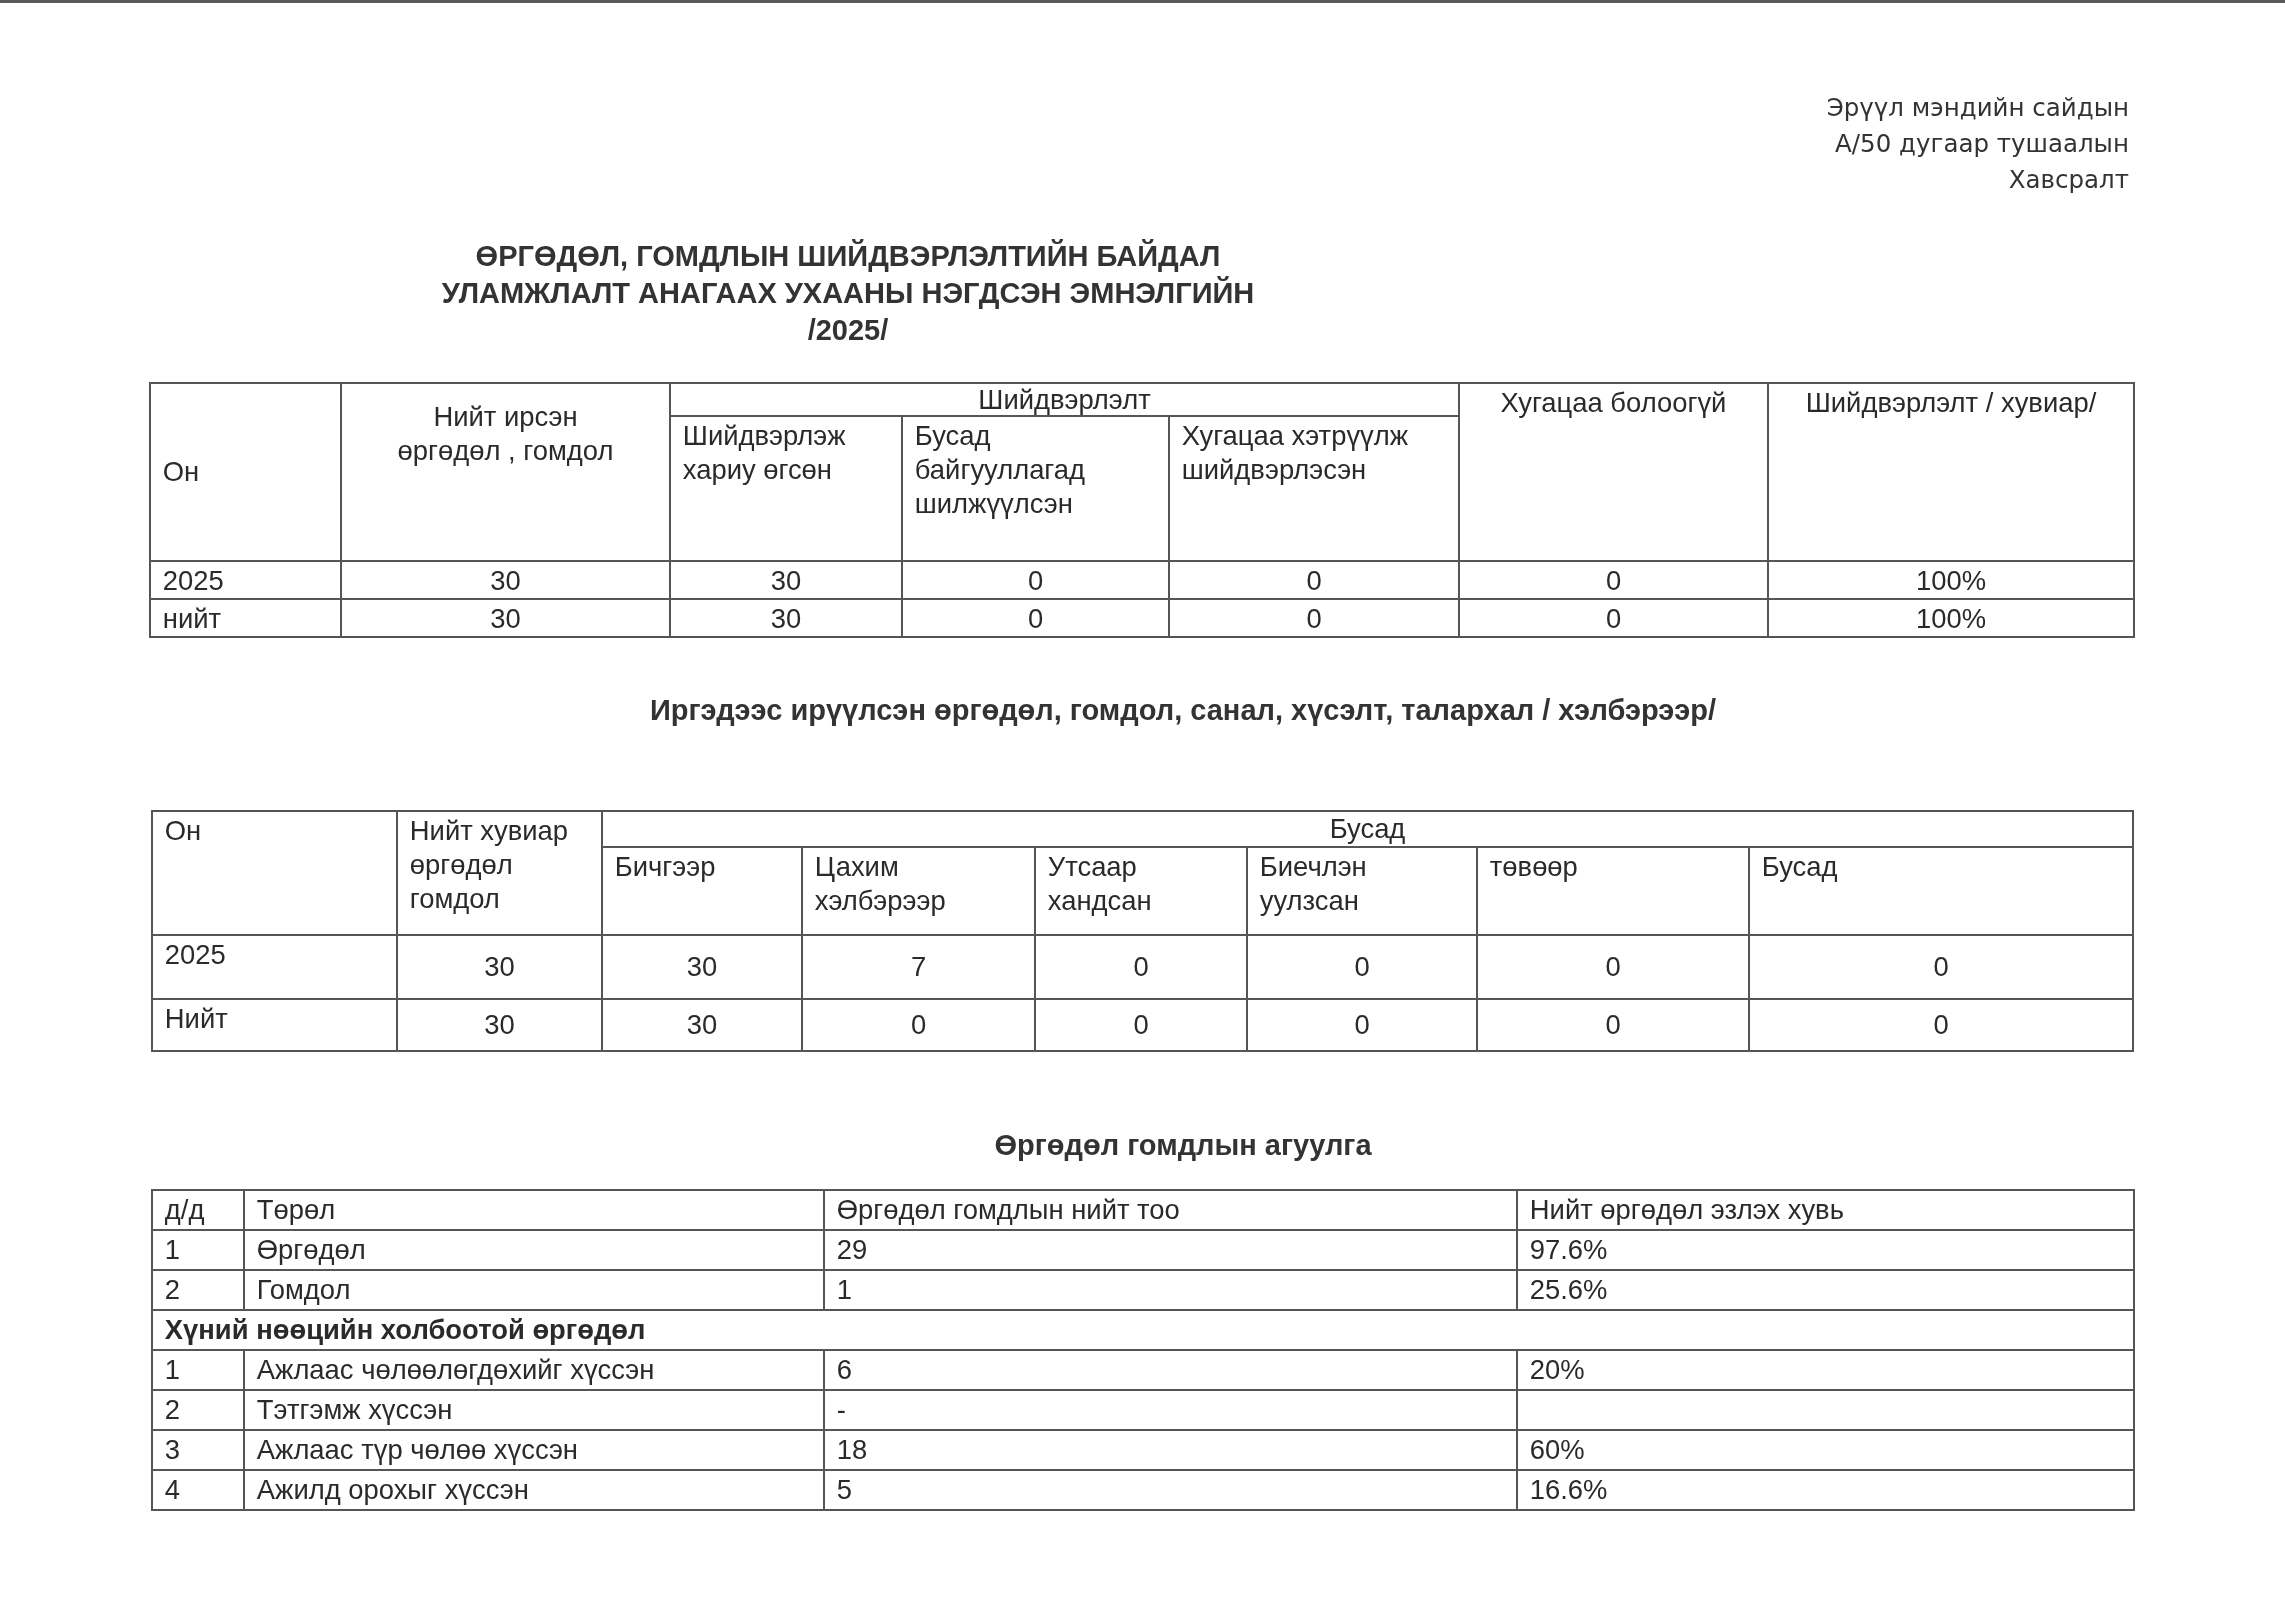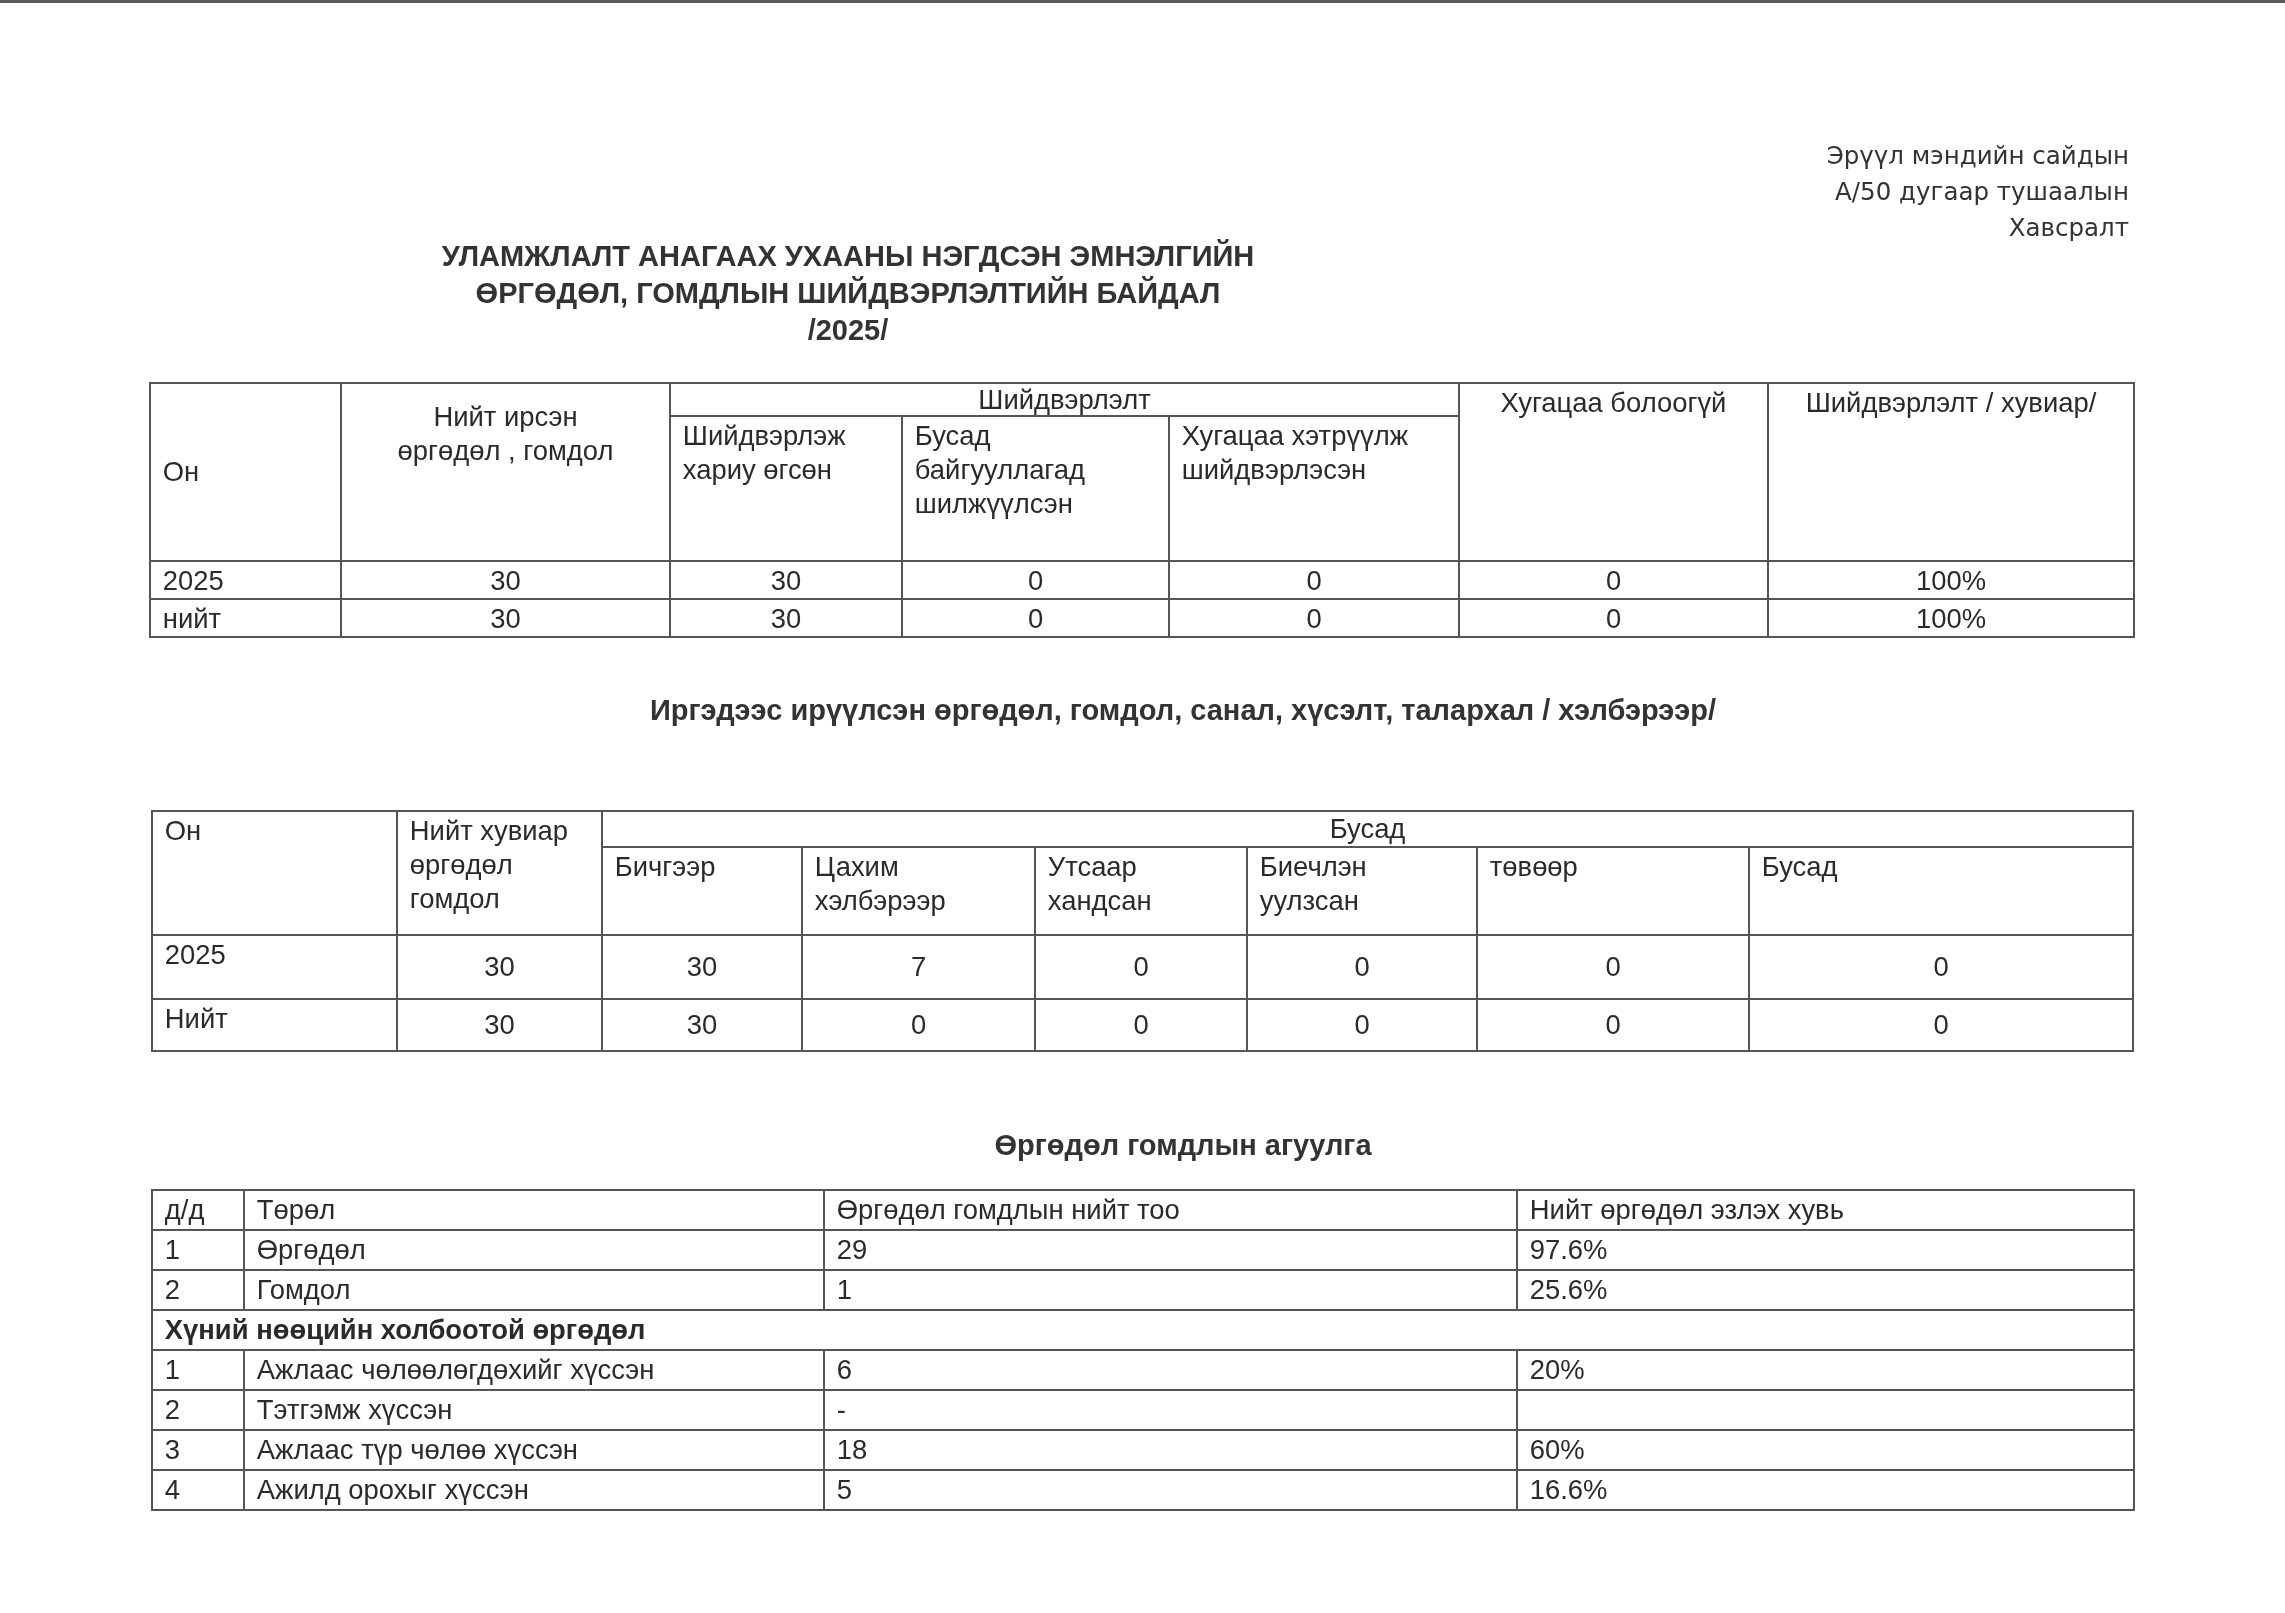--- a/index.html
+++ b/index.html
@@ -3,21 +3,21 @@
 <meta charset="utf-8">
 <style>
   html, body { margin: 0; padding: 0; }
   body {
     width: 2286px; height: 1613px; position: relative; overflow: hidden;
     background: #ffffff; color: #2a2a2a;
     font-family: "Liberation Sans", sans-serif;
   }
   .top-border { position: absolute; left: 0; top: 0; width: 2286px; height: 2.9px; background: #5a5a5a; }
   .approval { position: absolute; right: 157px; top: 90px; text-align: right;
-    font-family: "DejaVu Sans", sans-serif; font-size: 24.5px; line-height: 36px; color: #333; margin-top: 48px; }
+    font-family: "DejaVu Sans", sans-serif; font-size: 24.5px; line-height: 36px; color: #333; }
   .title { position: absolute; left: 0; width: 2286px; text-align: center; font-weight: bold;
     font-size: 29px; line-height: 37px; color: #333; }
   .title.main { top: 238px; width: 1696px; }
   .subtitle { position: absolute; text-align: center; font-weight: bold; font-size: 29px; color: #333; padding-left: 40px; }
 
   table { position: absolute; border-collapse: collapse; table-layout: fixed; font-size: 27.4px; color: #2a2a2a; }
   td { border: 2px solid #555; vertical-align: top; padding: 2px 11.8px; line-height: 34px; }
   td.c { text-align: center; vertical-align: bottom; padding-bottom: 0; }
   td.ctr { text-align: center; }
 
@@ -31,22 +31,22 @@
 
 <div class="top-border"></div>
 
 <div class="approval">
   <div>Эрүүл мэндийн сайдын</div>
   <div>А/50 дугаар тушаалын</div>
   <div>Хавсралт</div>
 </div>
 
 <div class="title main">
+  <div>ӨРГӨДӨЛ, ГОМДЛЫН ШИЙДВЭРЛЭЛТИЙН БАЙДАЛ</div>
   <div>УЛАМЖЛАЛТ АНАГААХ УХААНЫ НЭГДСЭН ЭМНЭЛГИЙН</div>
-  <div>ӨРГӨДӨЛ, ГОМДЛЫН ШИЙДВЭРЛЭЛТИЙН БАЙДАЛ</div>
   <div>/2025/</div>
 </div>
 
 <table id="t1">
   <colgroup>
     <col style="width:191px">
       <col style="width:329px">
       <col style="width:232px">
       <col style="width:267px">
     <col style="width:290px">

